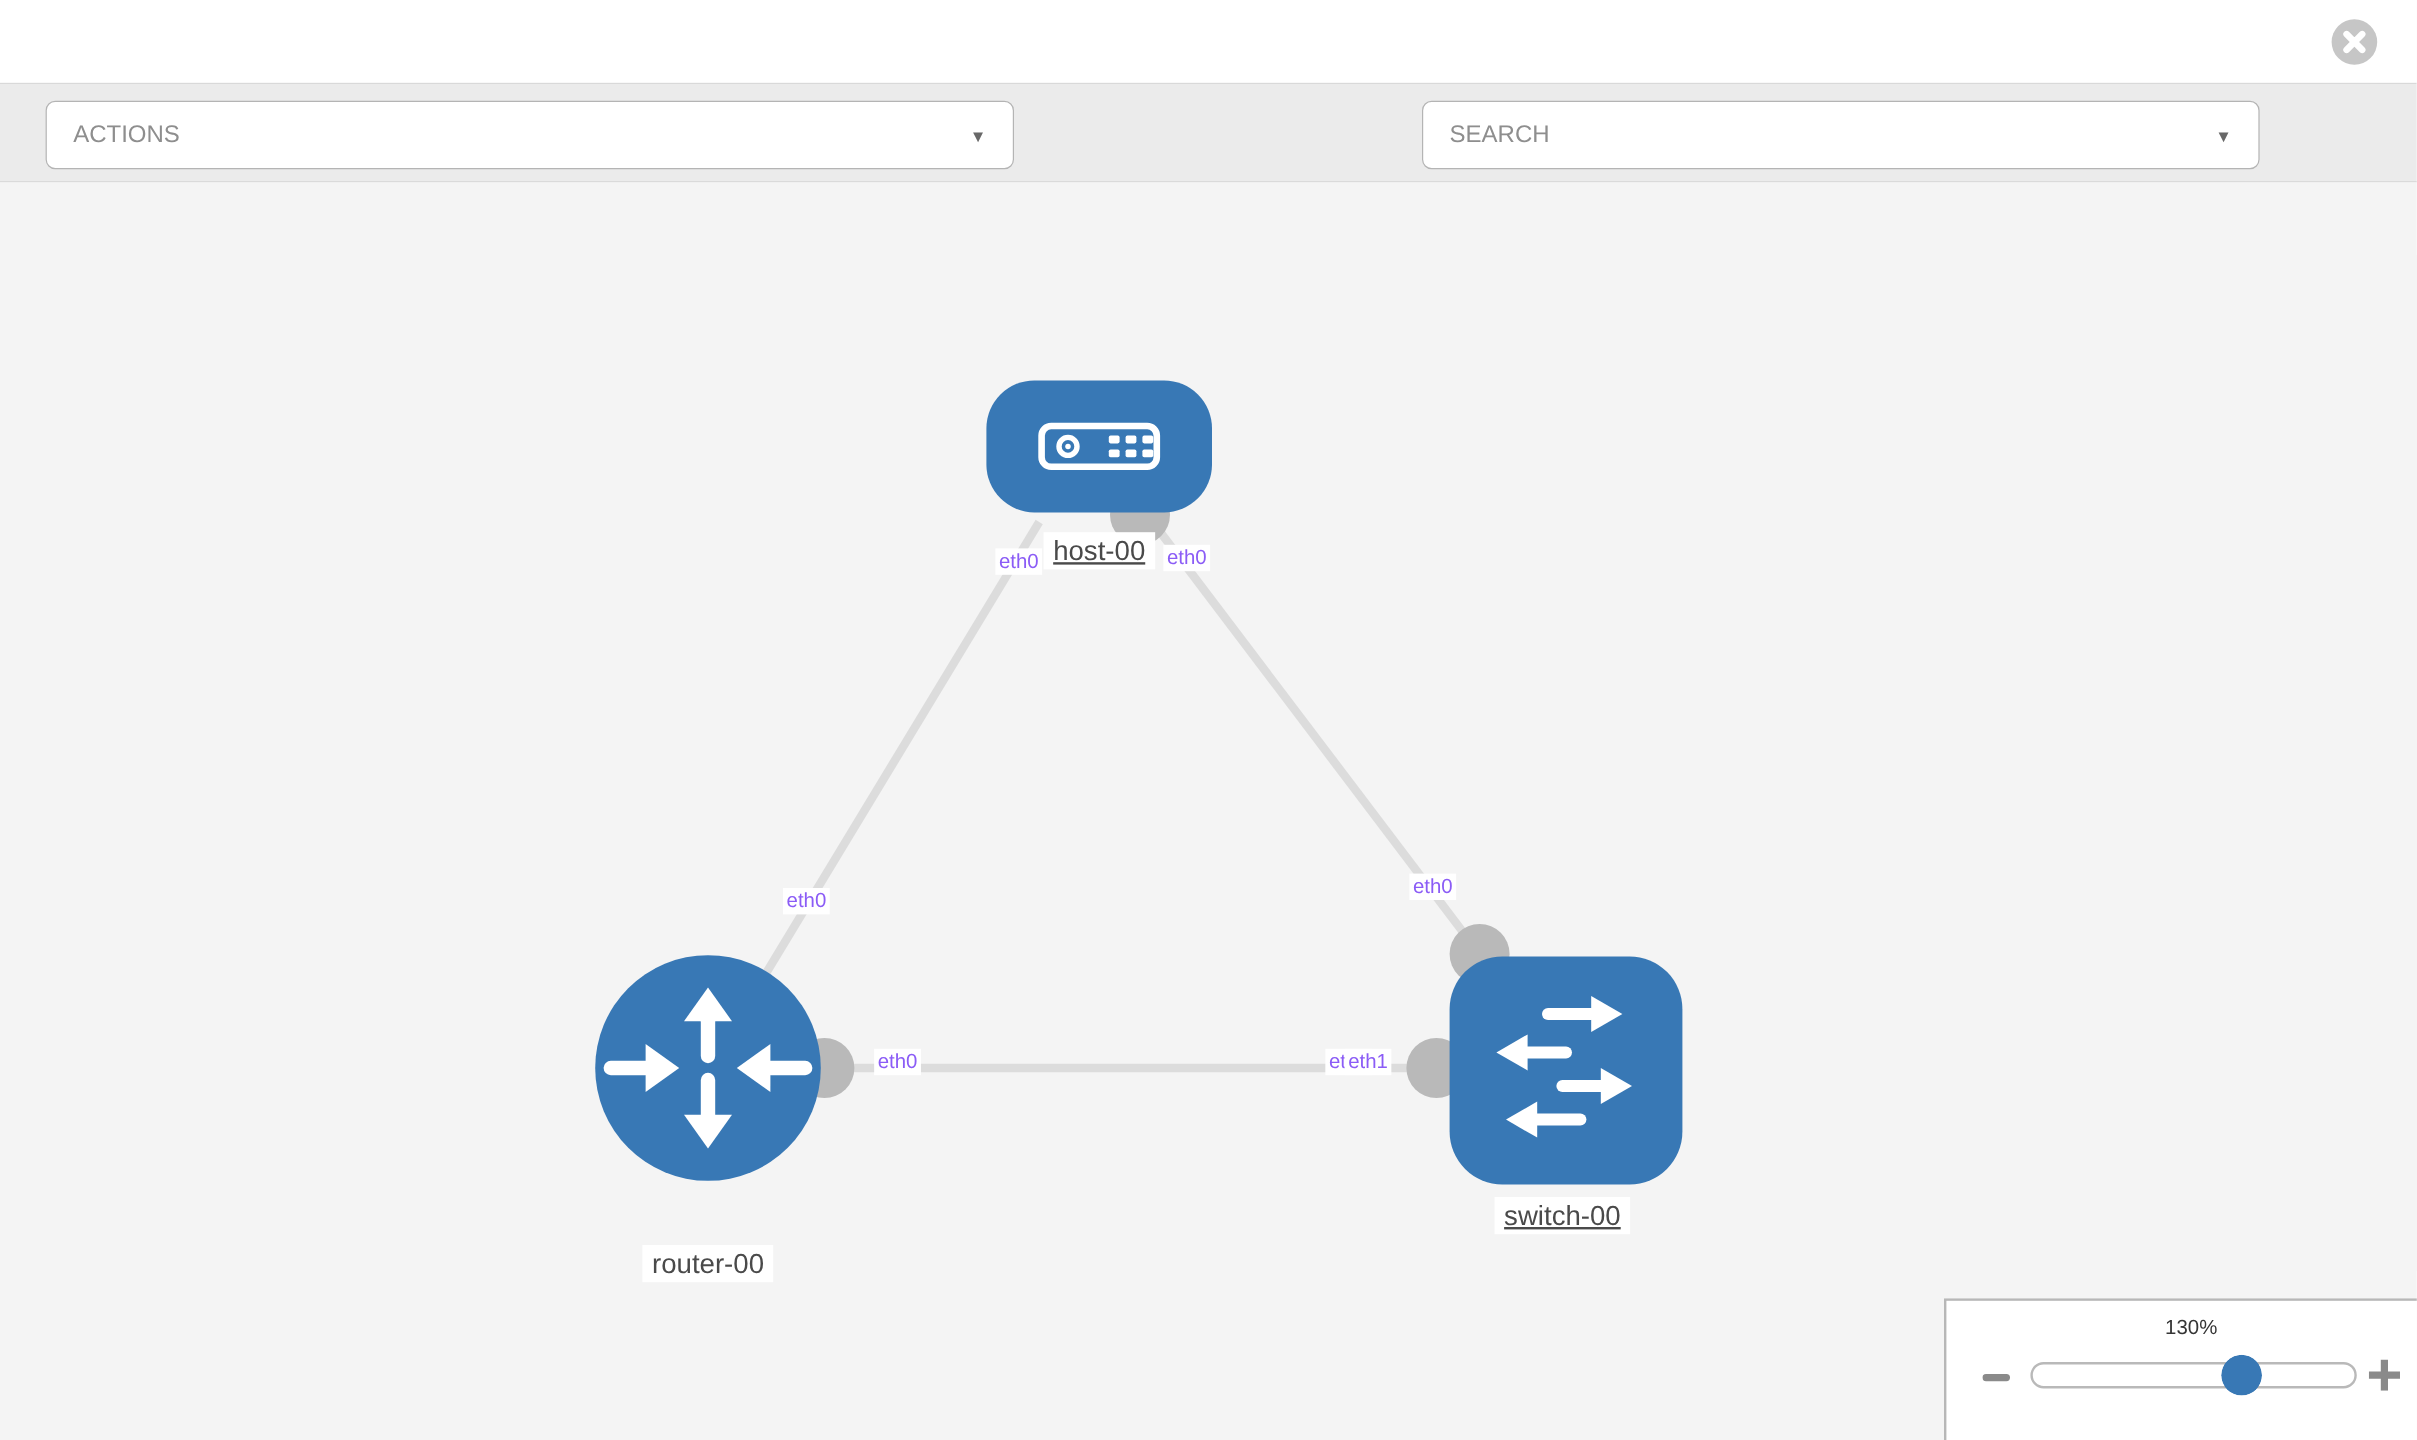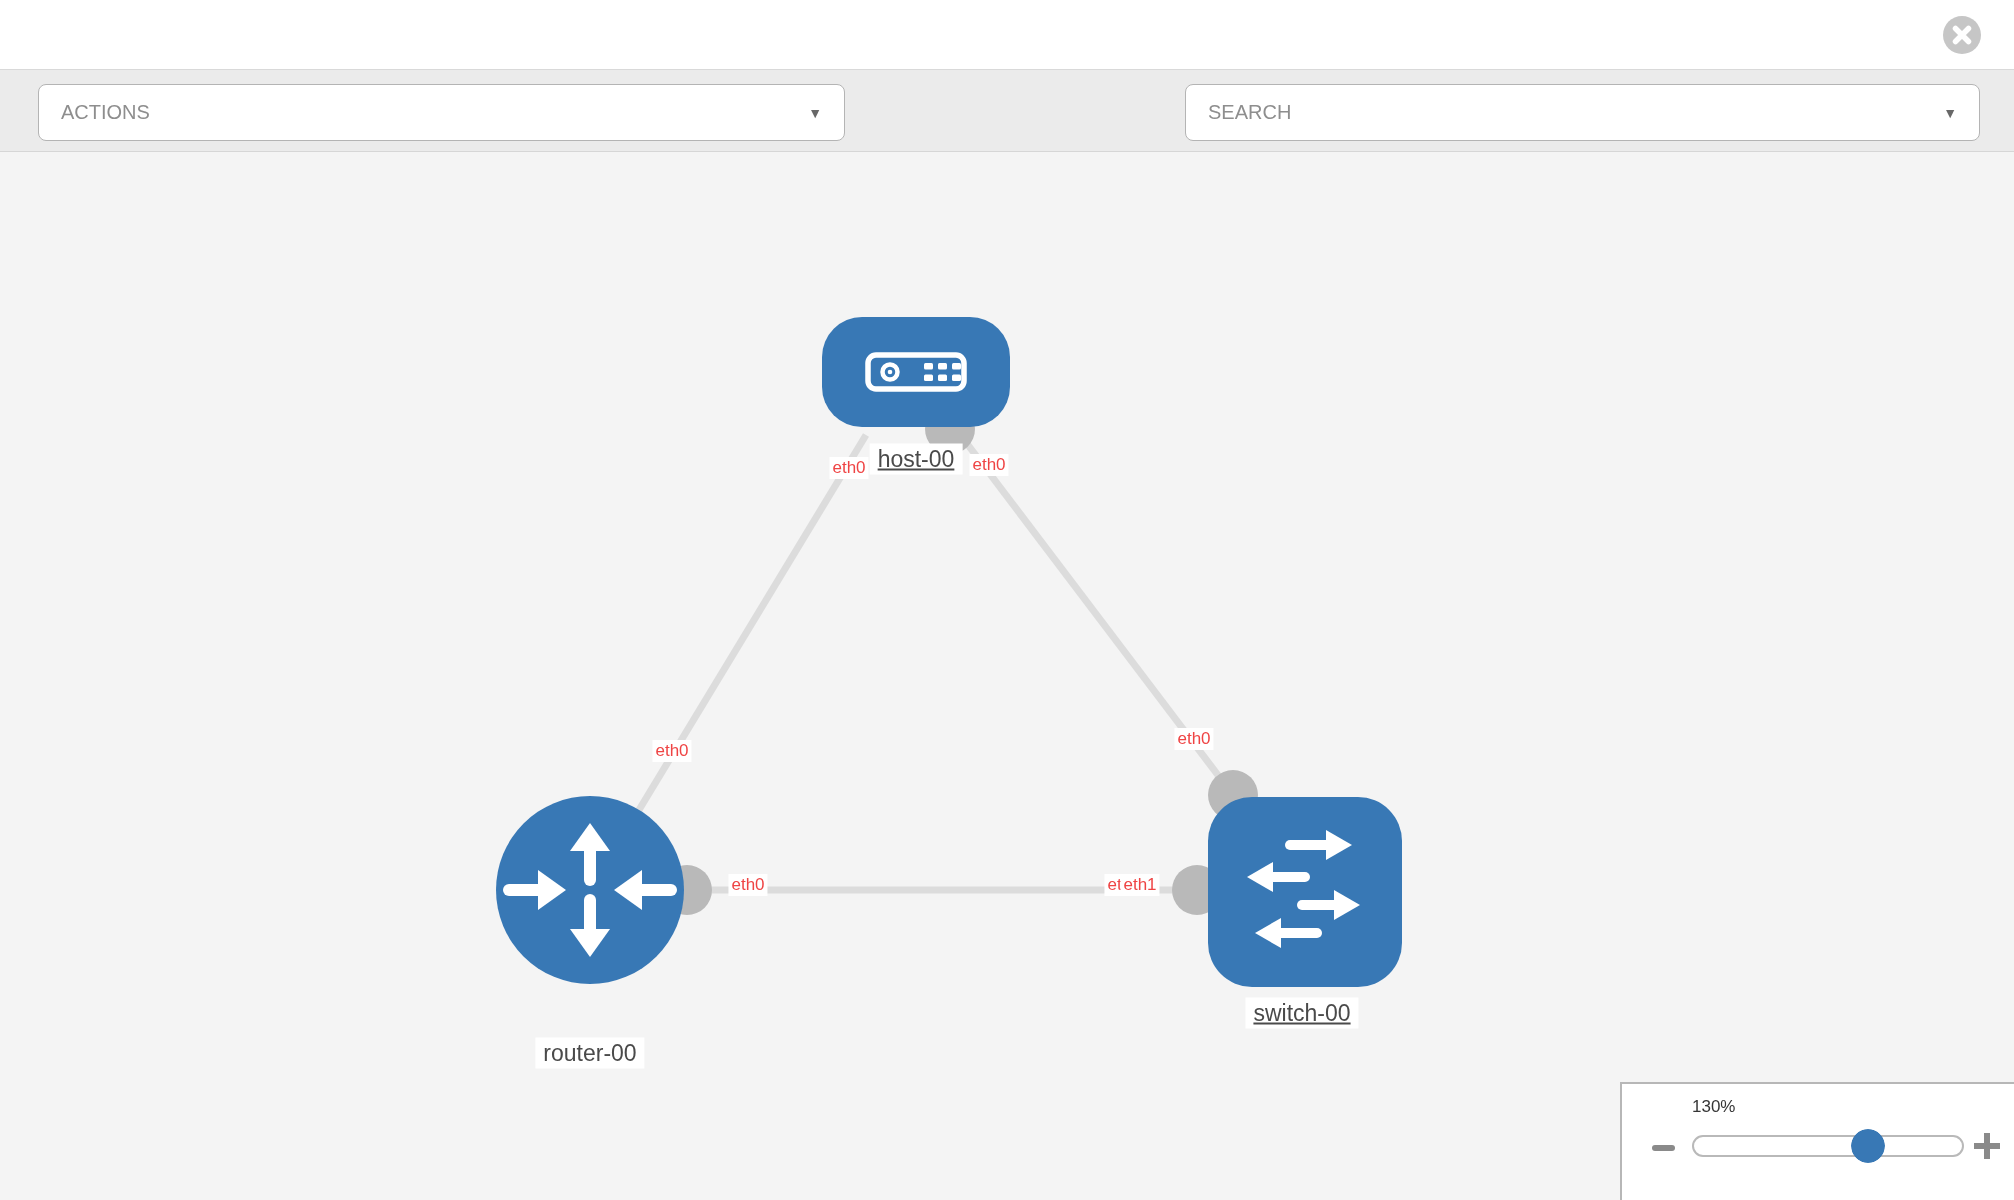--- a/index.html
+++ b/index.html
@@ -14,38 +14,38 @@
   .close-btn{position:absolute;right:32px;top:15px;width:40px;height:40px;cursor:pointer}
 
   
   .toolbar{position:absolute;left:0;top:70px;width:2014px;height:81px;background:#ebebeb;
            border-bottom:1px solid #d6d6d6}
   .select{position:absolute;top:14px;height:57px;background:#ffffff;border:1px solid #b4b4b4;
           border-radius:8px;display:flex;align-items:center;padding:0 22px;
           box-sizing:border-box;font-size:20px;color:#8e8e8e;cursor:pointer}
   .select .caret{position:absolute;right:22px;font-size:14px;color:#686868}
   .actions-box{left:38px;width:807px}
-  .search-box{left:1185px;width:795px}
+  .search-box{left:1185px;width:698px}
   .tool-icon{position:absolute;cursor:pointer}
   .wrench{left:1050px;top:101px}
   .key{left:1112px;top:99px}
 
   
   .canvas{position:absolute;left:0;top:152px;width:2014px;height:1048px;background:#f4f4f4}
   #topo{position:absolute;left:0;top:0}
   #labels{position:absolute;left:0;top:0;width:100%;height:100%}
-  .iflabel{position:absolute;transform:translate(-50%,-50%);background:#fff;color:#ef4444;
+  .iflabel{position:absolute;transform:translate(-50%,-50%);background:#fff;color:#8b5cf6;
            font-size:17px;line-height:22px;padding:0 3px;white-space:nowrap}
   .nodelabel{position:absolute;transform:translate(-50%,-50%);background:#fff;color:#4a4a4a;
            font-size:23px;line-height:29px;padding:1px 8px;white-space:nowrap}
 
   
   .zoom-panel{position:absolute;left:1620px;top:930px;width:400px;height:130px;background:#fff;
               border:2px solid #b7b7b7}
-  .zoom-value{position:absolute;left:70px;top:13px;width:268px;
+  .zoom-value{position:absolute;left:70px;top:13px;width:268px;text-align:center;
               font-size:17px;color:#363636}
   .zoom-minus{position:absolute;left:30px;top:60px;cursor:pointer}
   .zoom-plus{position:absolute;left:352px;top:49px;cursor:pointer}
   .zoom-track{position:absolute;left:70px;top:51px;width:268px;height:18px;background:#fff;
               border:2px solid #b9b9b9;border-radius:11px;cursor:pointer}
   .zoom-thumb{position:absolute;left:157px;top:-8px;width:34px;height:34px;border-radius:50%;
               cursor:grab}
 </style>
 </head>
 <body>

